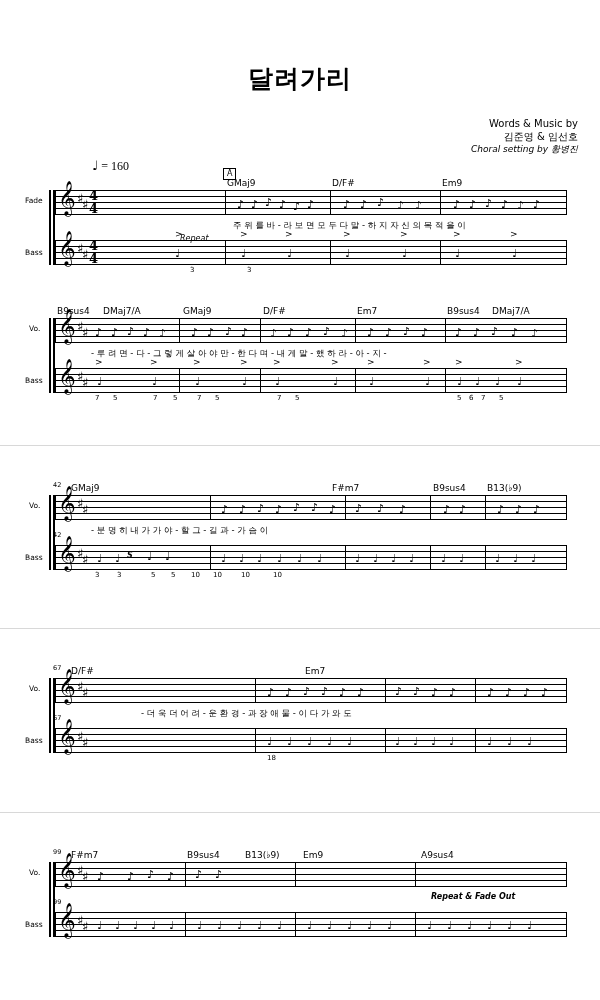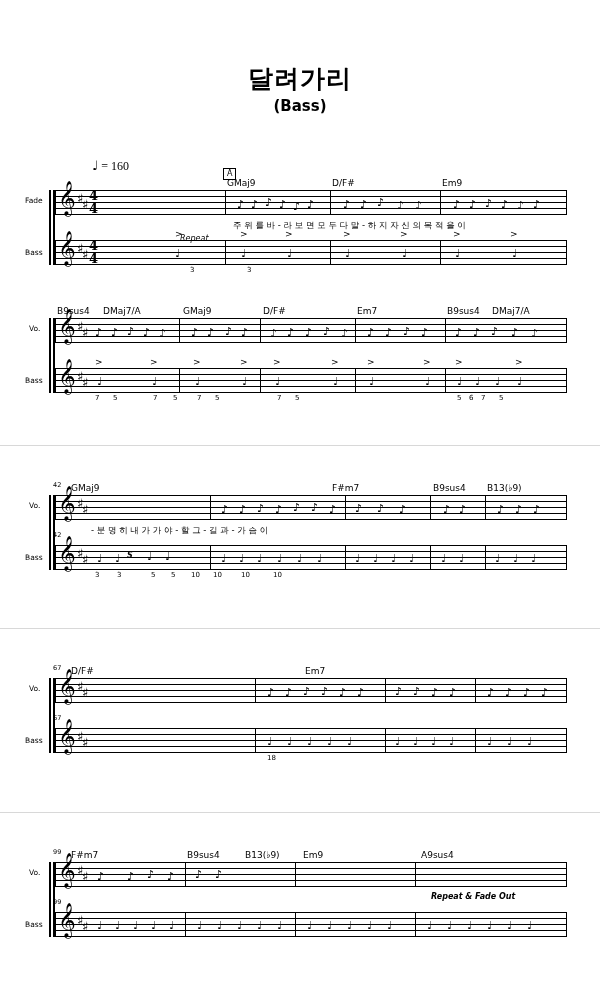--- a/index.html
+++ b/index.html
@@ -65,23 +65,27 @@
   .n{position:absolute;font-family:"DejaVu Sans",sans-serif;line-height:1;}
   .accent{position:absolute;font-family:"DejaVu Sans",sans-serif;font-size:9px;}
   .divider{position:absolute;left:0;width:600px;height:1px;background:#d8d8d8;}
 </style>
 </head>
 <body>
 
 <div class="sheet">
 
   <div class="title">달려가리</div>
-  <div class="subtitle">(Bass)</div>
-
-
+
+
+  <div class="credits">
+    <div>Words &amp; Music by</div>
+    <div>김준영 &amp; 임선호</div>
+    <div class="cs">Choral setting by 황병진</div>
+  </div>
 
   <div class="tempo">
     <span class="note">♩</span>
     <span>= 160</span>
   </div>
 
   <div class="sys" id="sys1" style="left:55px;top:190px;width:512px;height:115px;">
 
     <div class="staff" style="left:0;top:0;width:512px;height:24px;">
       <div class="ln" style="top:0;width:512px;"></div>
@@ -214,20 +218,21 @@
     <div class="instr" style="left:-26px;top:6px;">Vo.</div>
 
     <div class="chord" style="left:2px;top:-12px;">B9sus4</div>
     <div class="chord" style="left:48px;top:-12px;">DMaj7/A</div>
     <div class="chord" style="left:128px;top:-12px;">GMaj9</div>
     <div class="chord" style="left:208px;top:-12px;">D/F#</div>
     <div class="chord" style="left:302px;top:-12px;">Em7</div>
     <div class="chord" style="left:392px;top:-12px;">B9sus4</div>
     <div class="chord" style="left:437px;top:-12px;">DMaj7/A</div>
 
+    <div class="lyr" style="left:36px;top:30px;">- 루 려 면 -   다 - 그 렇 게 살 아 야 만 - 한 다 며 -   내 게 말 - 했 하 라 - 아 - 지 -</div>
 
     <div class="staff" style="left:0;top:50px;width:512px;height:24px;">
       <div class="ln" style="top:0;width:512px;"></div>
       <div class="ln" style="top:6px;width:512px;"></div>
       <div class="ln" style="top:12px;width:512px;"></div>
       <div class="ln" style="top:18px;width:512px;"></div>
       <div class="ln" style="top:24px;width:512px;"></div>
       <div class="bar" style="left:0;top:0;height:25px;"></div>
       <div class="bar" style="left:124px;top:0;height:25px;"></div>
       <div class="bar" style="left:205px;top:0;height:25px;"></div>
@@ -410,20 +415,21 @@
       <div class="n" style="left:450px;top:9px;font-size:11px;">♪</div>
       <div class="n" style="left:468px;top:9px;font-size:11px;">♪</div>
       <div class="n" style="left:486px;top:9px;font-size:11px;">♪</div>
     </div>
 
     <div class="instr" style="left:-26px;top:6px;">Vo.</div>
 
     <div class="chord" style="left:16px;top:-12px;">D/F#</div>
     <div class="chord" style="left:250px;top:-12px;">Em7</div>
 
+    <div class="lyr" style="left:86px;top:30px;">-          더 욱 더 어 려 - 운 환 경 - 과 장 애 물 - 이   다 가 와 도</div>
 
     <div class="staff" style="left:0;top:50px;width:512px;height:24px;">
       <div class="ln" style="top:0;width:512px;"></div>
       <div class="ln" style="top:6px;width:512px;"></div>
       <div class="ln" style="top:12px;width:512px;"></div>
       <div class="ln" style="top:18px;width:512px;"></div>
       <div class="ln" style="top:24px;width:512px;"></div>
       <div class="bar" style="left:0;top:0;height:25px;"></div>
       <div class="bar" style="left:200px;top:0;height:25px;"></div>
       <div class="bar" style="left:330px;top:0;height:25px;"></div>

